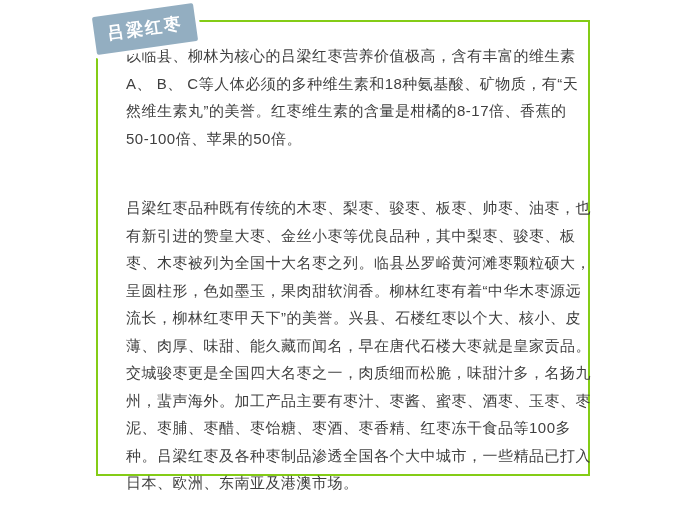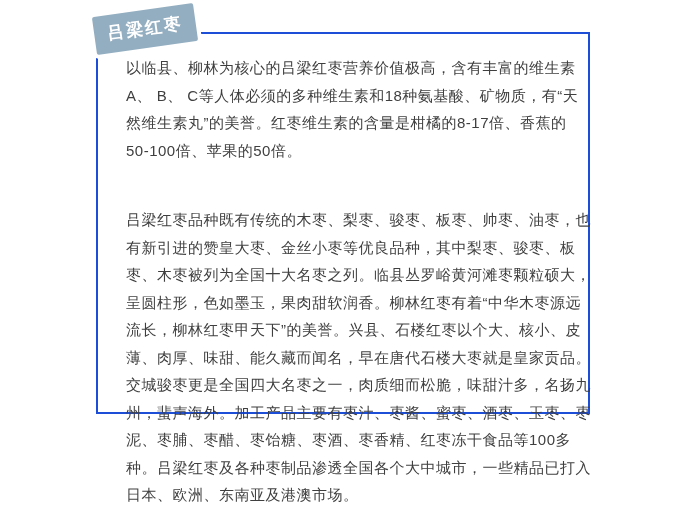--- a/index.html
+++ b/index.html
@@ -13,25 +13,25 @@
   .page {
     position: relative;
     width: 683px;
     height: 507px;
     background: #ffffff;
     overflow: hidden;
   }
   .content-panel {
     position: absolute;
     left: 96px;
-    top: 32px;
+    top: 20px;
     width: 494px;
-    height: 382px;
+    height: 456px;
     box-sizing: border-box;
-    border: 2px solid #1d4ed8;
+    border: 2px solid #84cc16;
     background: #ffffff;
   }
   .panel-inner {
     padding: 20px 24px 0 28px;
   }
   .para {
     margin: 0;
     font-size: 15px;
     line-height: 27.5px;
     color: #3f3f3f;

